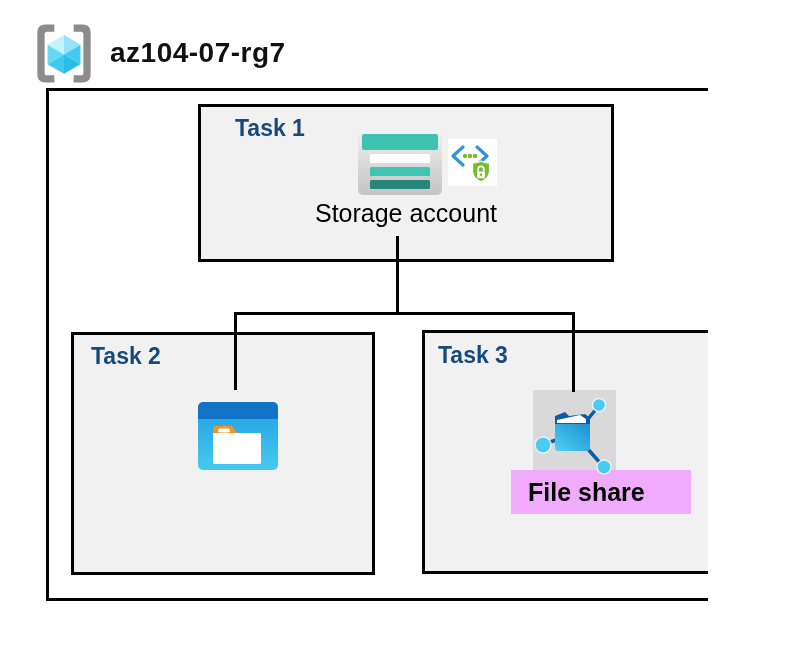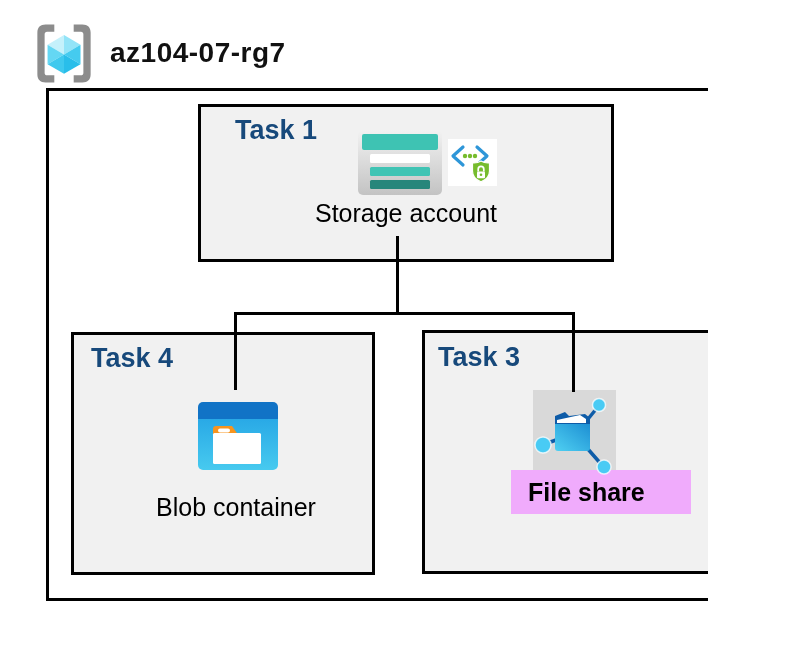--- a/index.html
+++ b/index.html
@@ -22,21 +22,21 @@
     border:3px solid #000;background:#ffffff;box-sizing:border-box;z-index:1;
   }
   .task-box{
     position:absolute;background:#F1F1F1;border:3px solid #000;
     box-sizing:border-box;z-index:1;
   }
   .task1{left:198px;top:104px;width:416px;height:158px;}
   .task2{left:71px;top:332px;width:304px;height:243px;}
   .task3{left:422px;top:330px;width:301px;height:244px;}
   .task-label{
-    position:absolute;font-size:27px;font-weight:bold;color:#17497B;white-space:nowrap;
+    position:absolute;font-size:23px;font-weight:bold;color:#17497B;white-space:nowrap;
   }
   .task1 .task-label{left:34px;top:8px;}
   .task2 .task-label{left:17px;top:8px;}
   .task3 .task-label{left:13px;top:9px;}
   .node-label{
     position:absolute;left:0;right:0;text-align:center;font-size:25px;
     font-weight:normal;color:#000;white-space:nowrap;
   }
   .task1 .node-label{top:92px;}
   .task2 .node-label{top:158px;transform:translateX(13px);}
@@ -112,21 +112,21 @@
         <path d="M30.2 32.5 v-2.3 a2.8 2.8 0 0 1 5.6 0 v2.3" fill="none" stroke="#FFFFFF" stroke-width="1.7"></path>
         <rect x="29" y="32.5" width="8" height="6.8" rx="1" fill="#FFFFFF"></rect>
         <circle cx="33" cy="35.7" r="1.3" fill="#76BC2D"></circle>
       </svg>
     </span>
 
     <span class="node-label">Storage account</span>
   </div>
 
   <div class="task-box task2">
-    <span class="task-label">Task 4</span>
+    <span class="task-label">Task 2</span>
 
     <span class="icon-wrap blob-pos">
       <svg width="80" height="68" viewBox="0 0 80 68">
         <defs>
           <linearGradient id="blobBody" x1="0" y1="0" x2="0" y2="1">
             <stop offset="0" stop-color="#29A9E6"></stop>
             <stop offset="1" stop-color="#47CAEF"></stop>
           </linearGradient>
           <clipPath id="blobClip">
               <rect x="0" y="0" width="80" height="68" rx="5"></rect>
@@ -135,21 +135,20 @@
         <g clip-path="url(#blobClip)">
           <rect x="0" y="17" width="80" height="51" fill="url(#blobBody)"></rect>
           <rect x="0" y="0" width="80" height="17" fill="#1173C6"></rect>
         </g>
         <path d="M18 24 h16 l7 10 v2 h-26 v-9 a3 3 0 0 1 3 -3 z" fill="#F7941E"></path>
         <rect x="20" y="26.5" width="12" height="4" rx="2" fill="#FFFFFF"></rect>
         <rect x="15" y="31" width="48" height="31" rx="1.5" fill="#FFFFFF"></rect>
       </svg>
     </span>
 
-    <span class="node-label">Blob container</span>
   </div>
 
   <div class="task-box task3">
     <span class="task-label">Task 3</span>
 
     <div class="fs-backdrop"></div>
 
     <span class="icon-wrap fs-pos">
       <svg width="90" height="90" viewBox="0 0 90 90">
         <defs>

